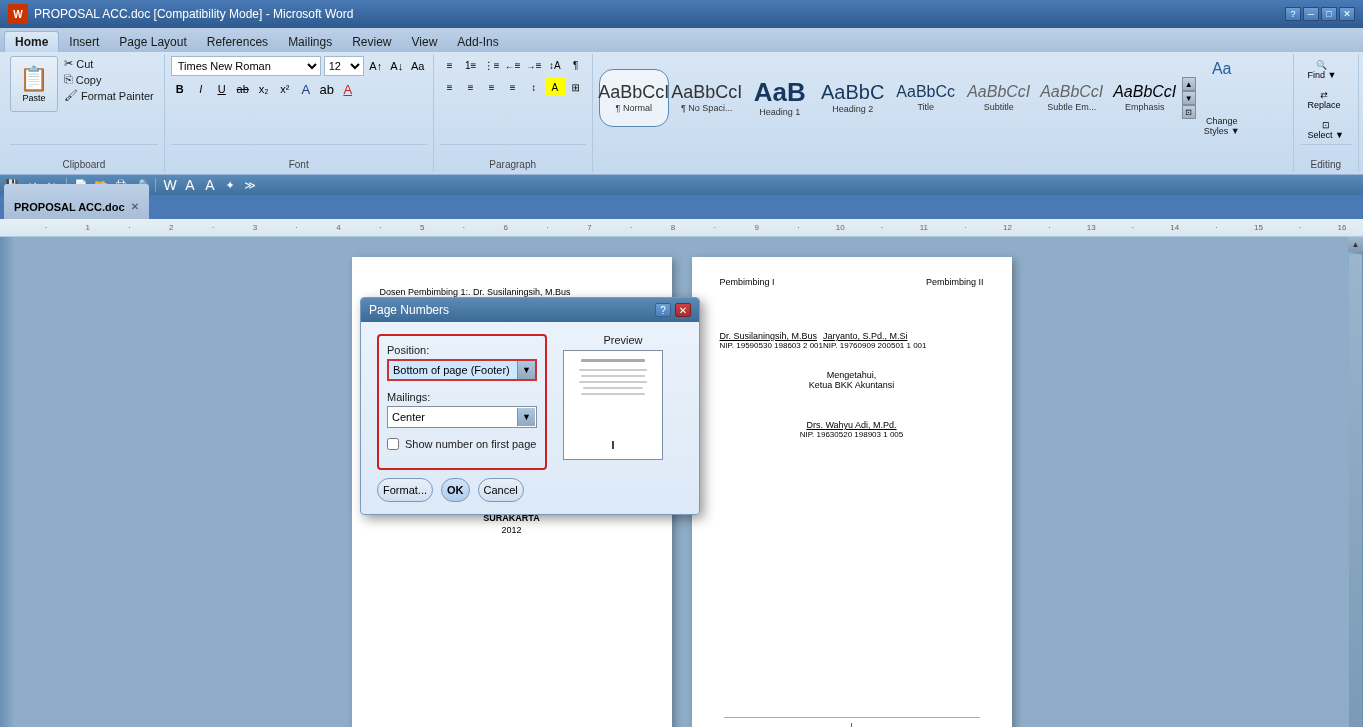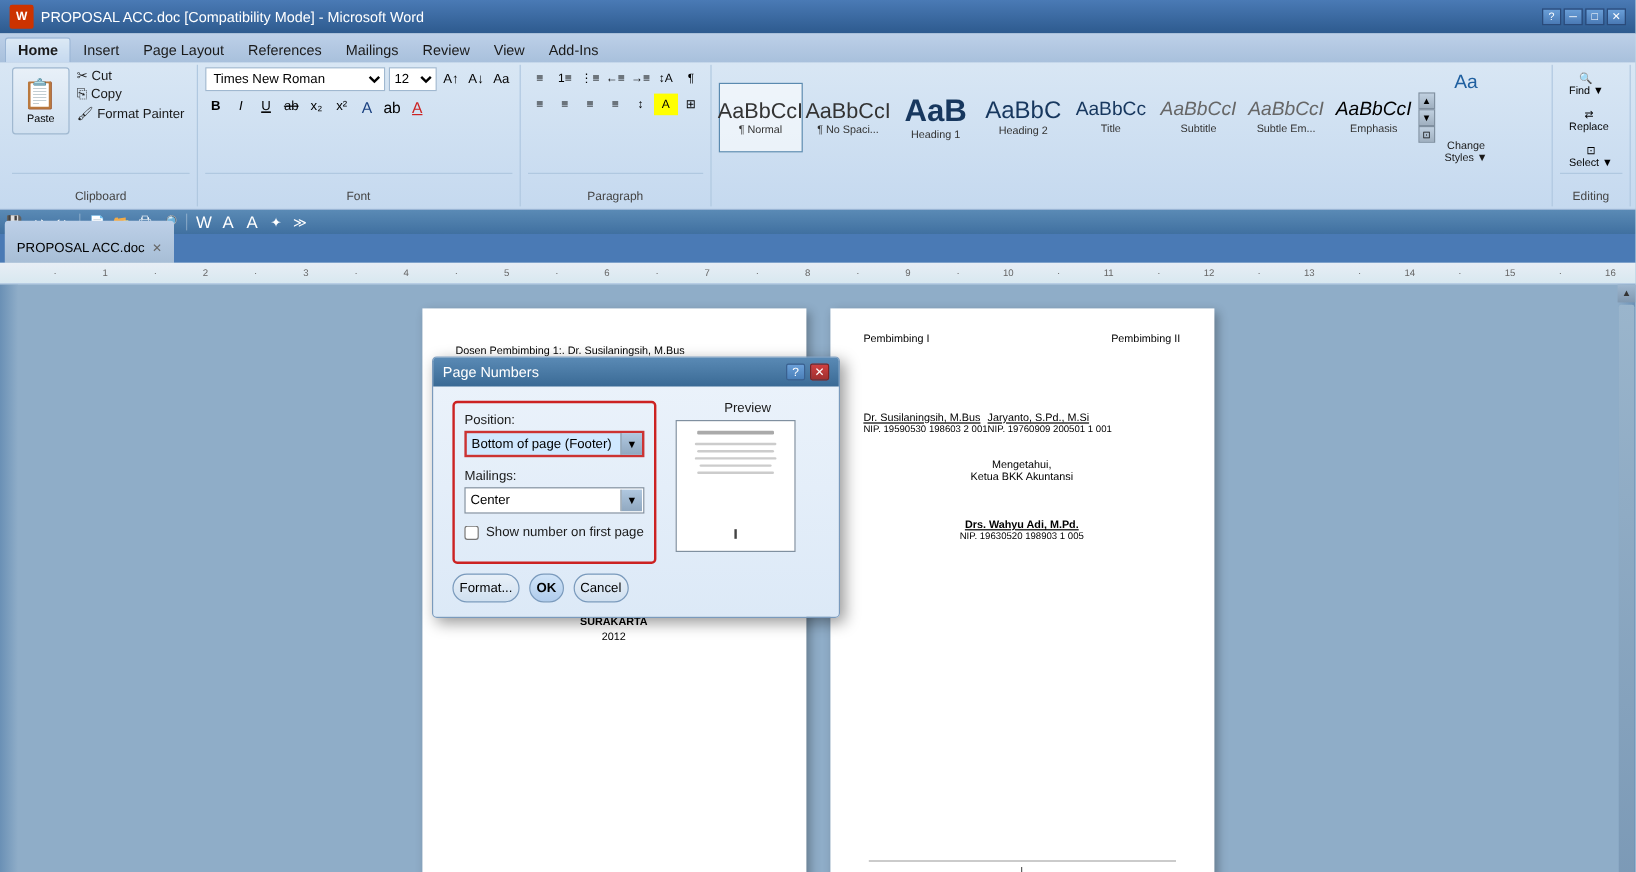--- a/index.html
+++ b/index.html
@@ -49,40 +49,40 @@
     .font-btn.bold { font-weight: bold; }
     .font-btn.italic { font-style: italic; }
     .font-btn.underline { text-decoration: underline; }
 
     
     .para-group { display: flex; flex-direction: column; border-right: 1px solid #b0c8e0; padding: 2px 6px; }
 
     
     .styles-group { display: flex; flex-direction: column; border-right: 1px solid #b0c8e0; padding: 2px 6px; flex: 1; }
     .styles-row { display: flex; gap: 3px; align-items: center; }
-    .style-item { display: flex; flex-direction: column; align-items: center; justify-content: center; width: 70px; height: 58px; border: 1px solid transparent; border-radius: 0; cursor: pointer; padding: 2px; }
+    .style-item { display: flex; flex-direction: column; align-items: center; justify-content: center; width: 70px; height: 58px; border: 1px solid transparent; border-radius: 14px; cursor: pointer; padding: 2px; }
     .style-item.active { border-color: #5a8ab0; background: rgba(255,255,255,0.6); }
     .style-preview { font-size: 22px; line-height: 1; margin-bottom: 2px; }
     .style-label { font-size: 9px; color: #333; text-align: center; }
 
     
     .editing-group { display: flex; flex-direction: column; border-right: 1px solid #b0c8e0; padding: 2px 6px; }
 
     
     .quick-access { background: linear-gradient(to bottom, #5a8ab5, #4070a0); height: 20px; display: flex; align-items: center; padding: 0 4px; gap: 4px; }
     .qa-btn { width: 16px; height: 16px; display: flex; align-items: center; justify-content: center; font-size: 11px; color: white; cursor: pointer; }
 
     
     .ruler { height: 18px; background: linear-gradient(to bottom, #e8eef5, #d8e8f0); border-bottom: 1px solid #b0c8e0; display: flex; align-items: center; overflow: hidden; position: relative; }
     .ruler-numbers { display: flex; width: 100%; padding-left: 15px; }
     .ruler-mark { font-size: 8px; color: #666; flex: 1; text-align: center; }
 
     
     .tab-bar { background: #4a7ab5; height: 24px; display: flex; align-items: center; padding: 0 4px; }
-    .doc-tab { background: linear-gradient(to bottom, #bdd0e8, #a0b8d0); padding: 17px 10px; font-size: 11px; border-radius: 3px 3px 0 0; cursor: pointer; display: flex; align-items: flex-start; gap: 6px; }
+    .doc-tab { background: linear-gradient(to bottom, #bdd0e8, #a0b8d0); padding: 17px 10px; font-size: 11px; border-radius: 3px 3px 0 0; cursor: pointer; display: flex; align-items: flex-start; gap: 6px; font-weight: bold; }
     .doc-tab-close { font-size: 10px; color: #666; cursor: pointer; }
 
     
     .doc-area { background: #8fadc8; display: flex; overflow: hidden; position: relative; height: calc(727px - 28px - 90px - 20px - 18px - 24px - 24px); }
     .doc-scroll-left { width: 15px; background: linear-gradient(to right, #6a90b5, #8fadc8); }
     .doc-pages { flex: 1; display: flex; gap: 20px; padding: 20px; overflow: auto; justify-content: center; }
     .doc-scroll-right { width: 15px; background: linear-gradient(to left, #6a90b5, #8fadc8); display: flex; flex-direction: column; align-items: center; }
     .scroll-btn { width: 15px; height: 15px; background: linear-gradient(to bottom, #a0b8d0, #8098b0); display: flex; align-items: center; justify-content: center; font-size: 8px; cursor: pointer; color: #333; }
     .scroll-thumb { flex: 1; width: 13px; background: linear-gradient(to bottom, #9ab5cc, #7a98b5); margin: 2px 1px; border-radius: 2px; }
 
@@ -422,38 +422,38 @@
         <div style="font-weight:bold;font-size:10px;margin-bottom:2px;">Puji Wahono</div>
         <div style="font-weight:bold;font-size:10px;margin-bottom:20px;">NIM  K 7408252</div>
         <div style="font-weight:bold;font-size:9px;margin-bottom:2px;">FAKULTAS KEGURUAN DAN ILMU PENDIDIKAN</div>
         <div style="font-weight:bold;font-size:9px;margin-bottom:2px;">UNIVERSITAS SEBELAS MARET</div>
         <div style="font-weight:bold;font-size:9px;margin-bottom:2px;">SURAKARTA</div>
         <div style="font-size:9px;margin-bottom:2px;">2012</div>
       </div>
     </div>
 
     <div class="page2">
-      <div style="display:flex;justify-content:space-between;margin-bottom:56px;">
+      <div style="display:flex;justify-content:space-between;margin-bottom:44px;">
         <div style="font-size:9px;">Pembimbing I</div>
         <div style="font-size:9px;">Pembimbing II</div>
       </div>
       <div style="display:flex;justify-content:flex-start;margin-bottom:8px;">
         <div>
           <div style="font-size:9px;text-decoration:underline;">Dr. Susilaningsih, M.Bus</div>
           <div style="font-size:8px;">NIP. 19590530 198603 2 001</div>
         </div>
         <div>
           <div style="font-size:9px;text-decoration:underline;">Jaryanto, S.Pd., M.Si</div>
           <div style="font-size:8px;">NIP. 19760909 200501 1 001</div>
         </div>
       </div>
       <div style="text-align:center;margin-top:20px;">
         <div style="font-size:9px;">Mengetahui,</div>
         <div style="font-size:9px;margin-bottom:30px;">Ketua BKK Akuntansi</div>
-        <div style="font-size:9px;font-weight:bold;text-decoration:underline;">Drs. Wahyu Adi, M.Pd.</div>
+        <div style="font-size:9px;font-weight:normal;text-decoration:underline;">Drs. Wahyu Adi, M.Pd.</div>
         <div style="font-size:8px;">NIP. 19630520 198903 1 005</div>
       </div>
 
       <div style="position:absolute;bottom:10px;left:50%;transform:translateX(-50%);font-size:8px;border-top:1px solid #aaa;padding-top:3px;width:80%;text-align:center;">|</div>
     </div>
   </div>
 
   <div class="doc-scroll-right">
     <div class="scroll-btn">▲</div>
     <div class="scroll-thumb"></div>

